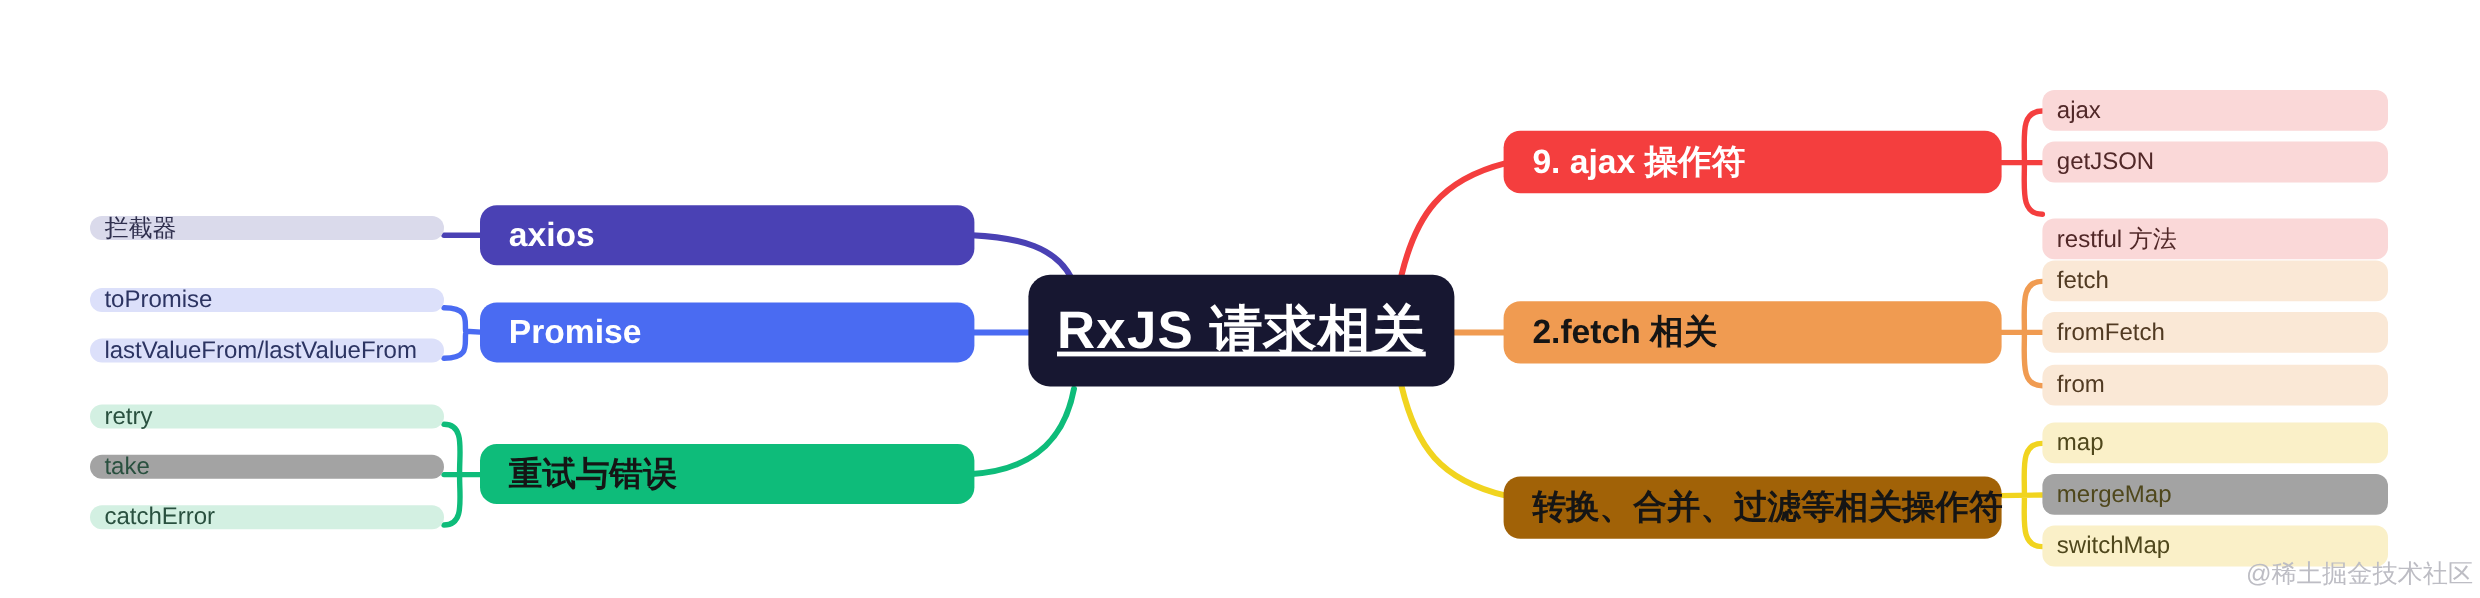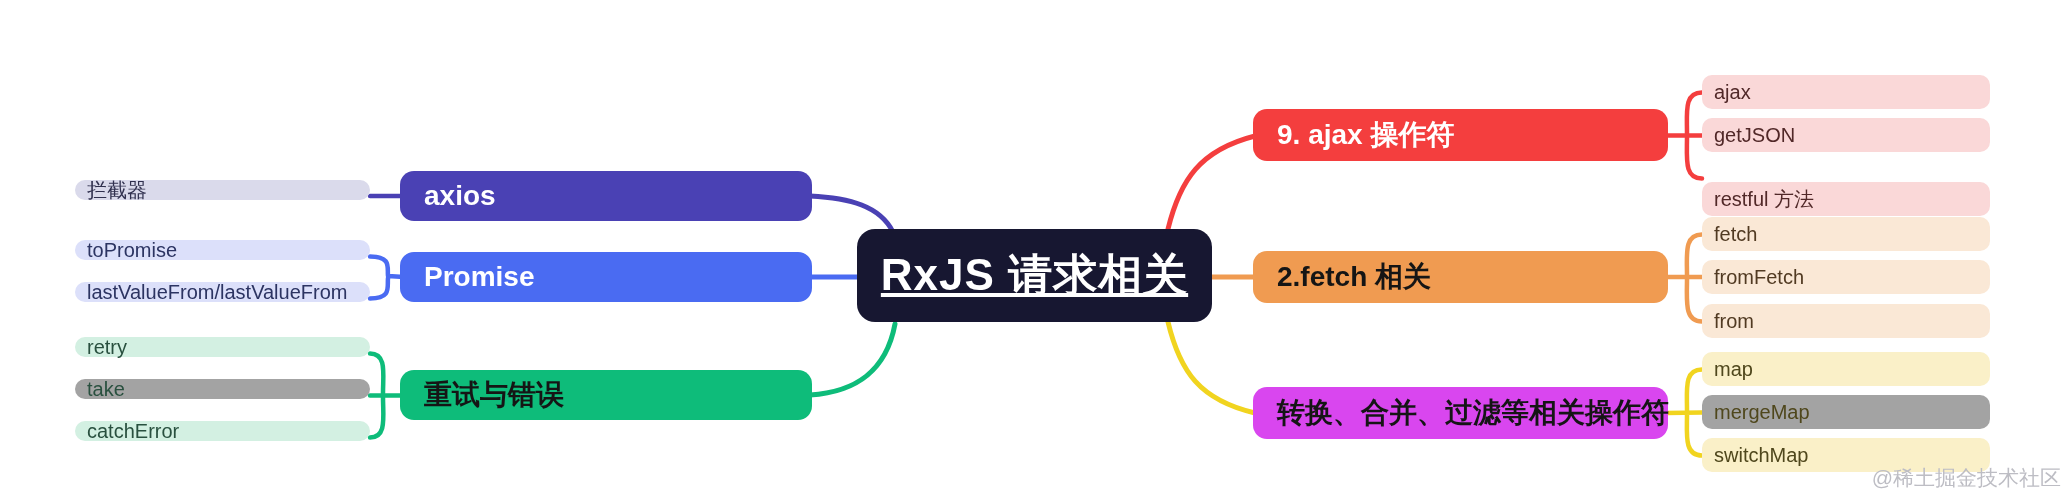--- a/index.html
+++ b/index.html
@@ -79,21 +79,21 @@
 
   <div class="node child" style="top: 180px; background-color: rgb(218, 218, 235); color: rgb(48, 48, 78);">拦截器</div>
   <div class="node child" style="top: 240px; background-color: rgb(220, 224, 250); color: rgb(44, 52, 98);">toPromise</div>
   <div class="node child" style="top: 282px; background-color: rgb(220, 224, 250); color: rgb(44, 52, 98);">lastValueFrom/lastValueFrom</div>
   <div class="node child" style="top: 337px; background-color: rgb(211, 240, 226); color: rgb(41, 80, 63);">retry</div>
   <div class="node child" style="top: 379px; background-color: #a3a3a3; color: rgb(41, 80, 63);">take</div>
   <div class="node child" style="top: 421px; background-color: rgb(211, 240, 226); color: rgb(41, 80, 63);">catchError</div>
 
   <div class="node branch right t-light" style="top: 109px; background-color: rgb(244, 62, 62);">9. ajax 操作符</div>
   <div class="node branch right t-dark" style="top: 251px; background-color: rgb(240, 155, 81);">2.fetch 相关</div>
-  <div class="node branch right t-dark" style="top: 387px; background-color: #d946ef;">转换、合并、过滤等相关操作符</div>
+  <div class="node branch right t-dark" style="top: 397px; background-color: #a16207;">转换、合并、过滤等相关操作符</div>
 
   <div class="node child right" style="top: 75px; background-color: rgb(250, 216, 216); color: rgb(81, 40, 40);">ajax</div>
   <div class="node child right" style="top: 118px; background-color: rgb(250, 216, 216); color: rgb(81, 40, 40);">getJSON</div>
   <div class="node child right" style="top: 154px; background-color: rgb(250, 216, 216); color: rgb(81, 40, 40); margin-top: 28px;">restful 方法</div>
   <div class="node child right" style="top: 217px; background-color: rgb(250, 232, 214); color: rgb(81, 58, 34);">fetch</div>
   <div class="node child right" style="top: 260px; background-color: rgb(250, 232, 214); color: rgb(81, 58, 34);">fromFetch</div>
   <div class="node child right" style="top: 304px; background-color: rgb(250, 232, 214); color: rgb(81, 58, 34);">from</div>
   <div class="node child right" style="top: 352px; background-color: rgb(250, 240, 200); color: rgb(79, 71, 28);">map</div>
   <div class="node child right" style="top: 395px; background-color: #a3a3a3; color: rgb(79, 71, 28);">mergeMap</div>
   <div class="node child right" style="top: 438px; background-color: rgb(250, 240, 200); color: rgb(79, 71, 28);">switchMap</div>

